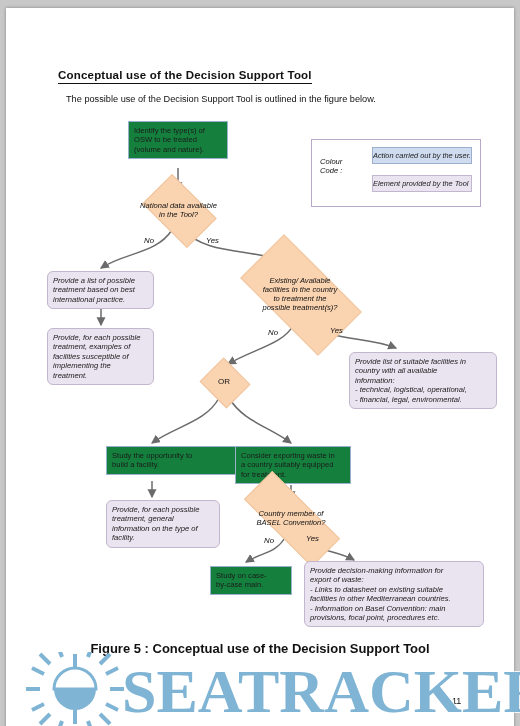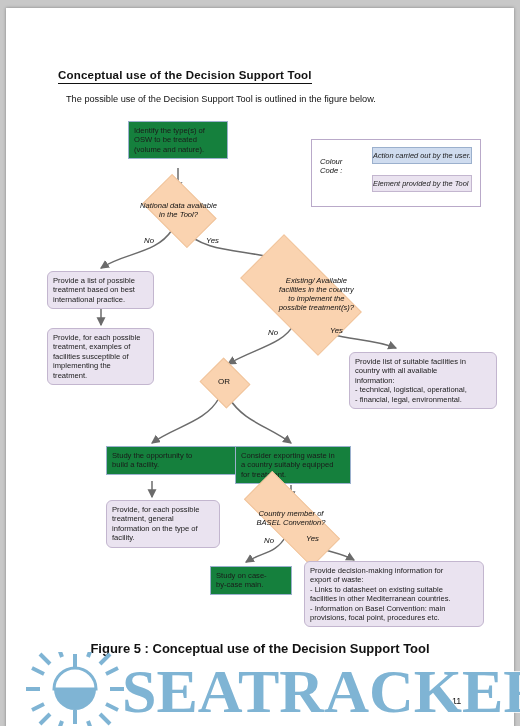--- a/index.html
+++ b/index.html
@@ -38,21 +38,21 @@
   .node{
     position:absolute;
     box-sizing:border-box;
     font-size:7.6px;
     line-height:9.4px;
     color:#1a1a1a;
     padding:4px 5px;
     border:0.8px solid #9aa7b8;
   }
   .node.blue{background:#15803d;border-color:#9bb0cd;}
-  .node.lilac{background:#eae3f0;border-color:#c3b6cf;border-radius:6px;}
+  .node.lilac{background:#eae3f0;border-color:#c3b6cf;border-radius:6px;font-style:italic;}
   .node .ln{display:block;white-space:nowrap;}
 
   .diamond{
     position:absolute;
     display:flex;align-items:center;justify-content:center;
   }
   .diamond .dshape{
     position:absolute;left:0;top:0;width:100%;height:100%;
     background:#fad3b0;
     transform:rotate(45deg);
@@ -175,26 +175,26 @@
     </div>
 
     <div class="node lilac" style="left:41px;top:320px;width:107px;">
       <span class="ln">Provide, for each possible</span>
       <span class="ln">treatment, examples of</span>
       <span class="ln">facilities susceptible of</span>
       <span class="ln">implementing the</span>
       <span class="ln">treatment.</span>
     </div>
 
-    <div class="diamond" style="left:240px;top:256px;width:108px;height:60px;justify-content:flex-end;">
+    <div class="diamond" style="left:240px;top:256px;width:108px;height:60px;">
       <div class="dshape"></div>
       <div class="dtext">
         <span>Existing/ Available</span><br>
         <span>facilities in the country</span><br>
-        <span>to implement the</span><br>
+        <span>to treatment the</span><br>
         <span>possible treatment(s)?</span>
       </div>
     </div>
     <div class="branch-label" style="left:262px;top:320px;">No</div>
     <div class="branch-label" style="left:324px;top:318px;">Yes</div>
 
     <div class="node lilac" style="left:343px;top:344px;width:148px;">
       <span class="ln">Provide list of suitable facilities in</span>
       <span class="ln">country with all available</span>
       <span class="ln">information:</span>

